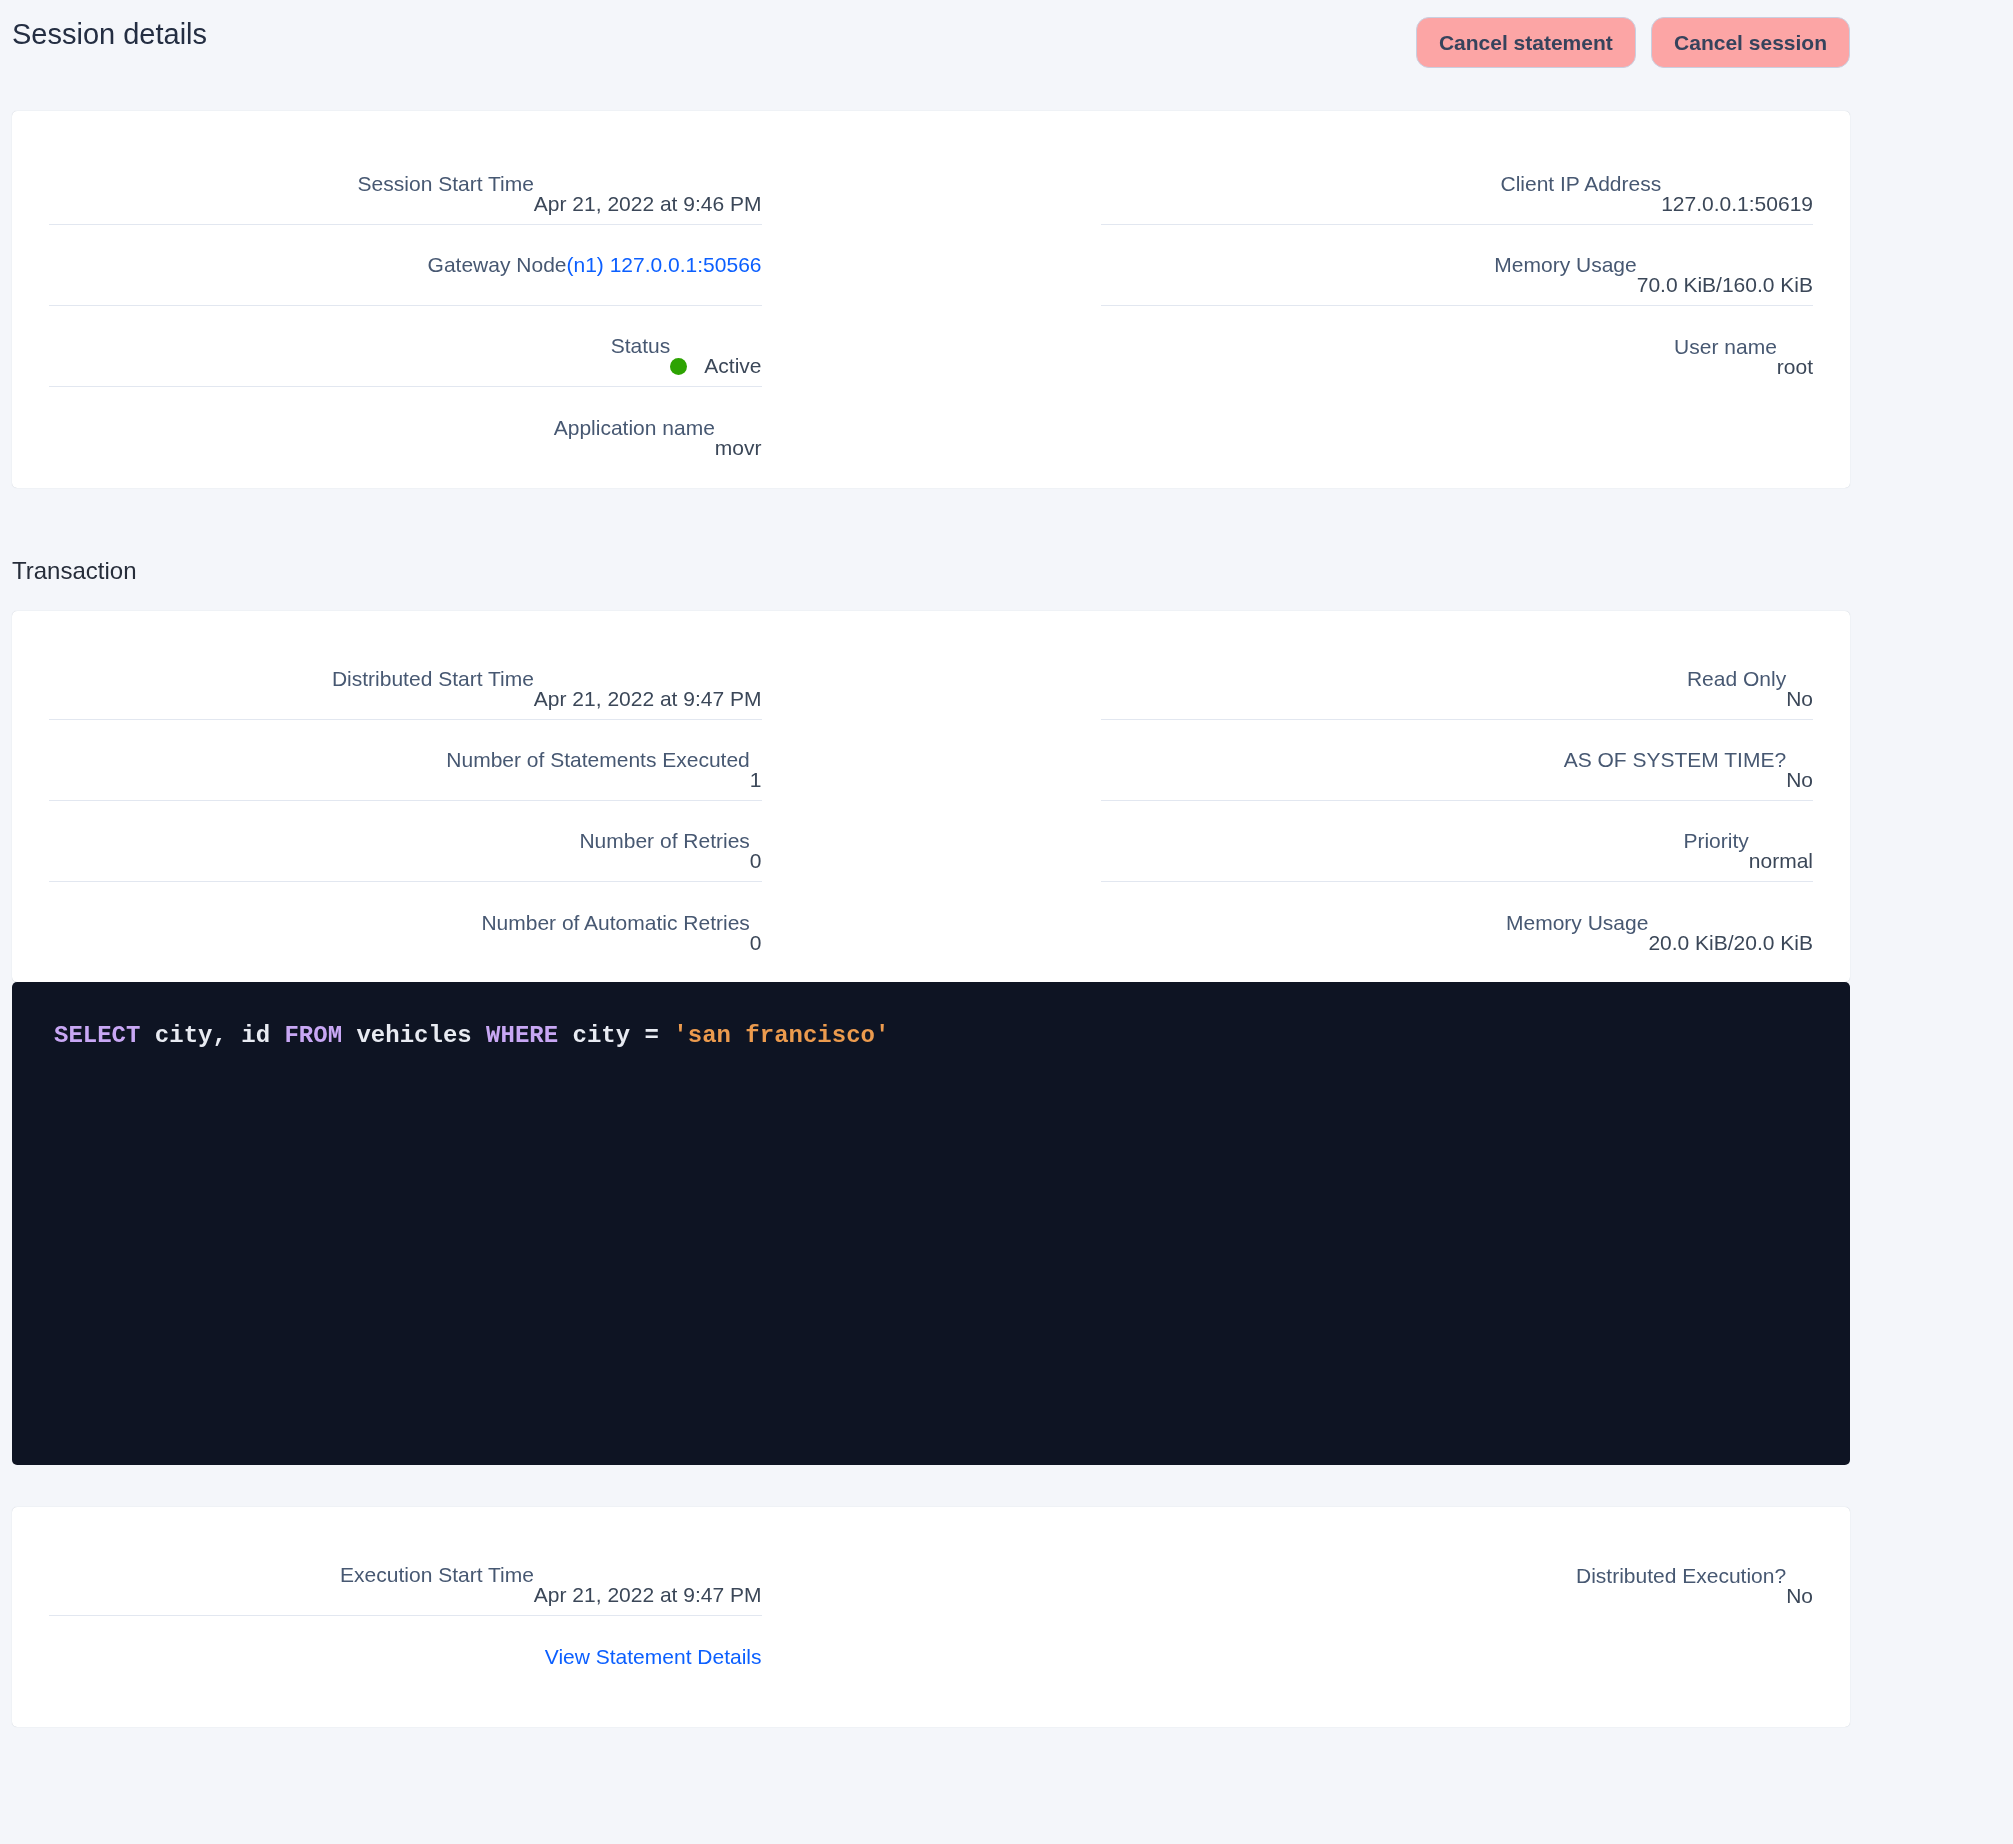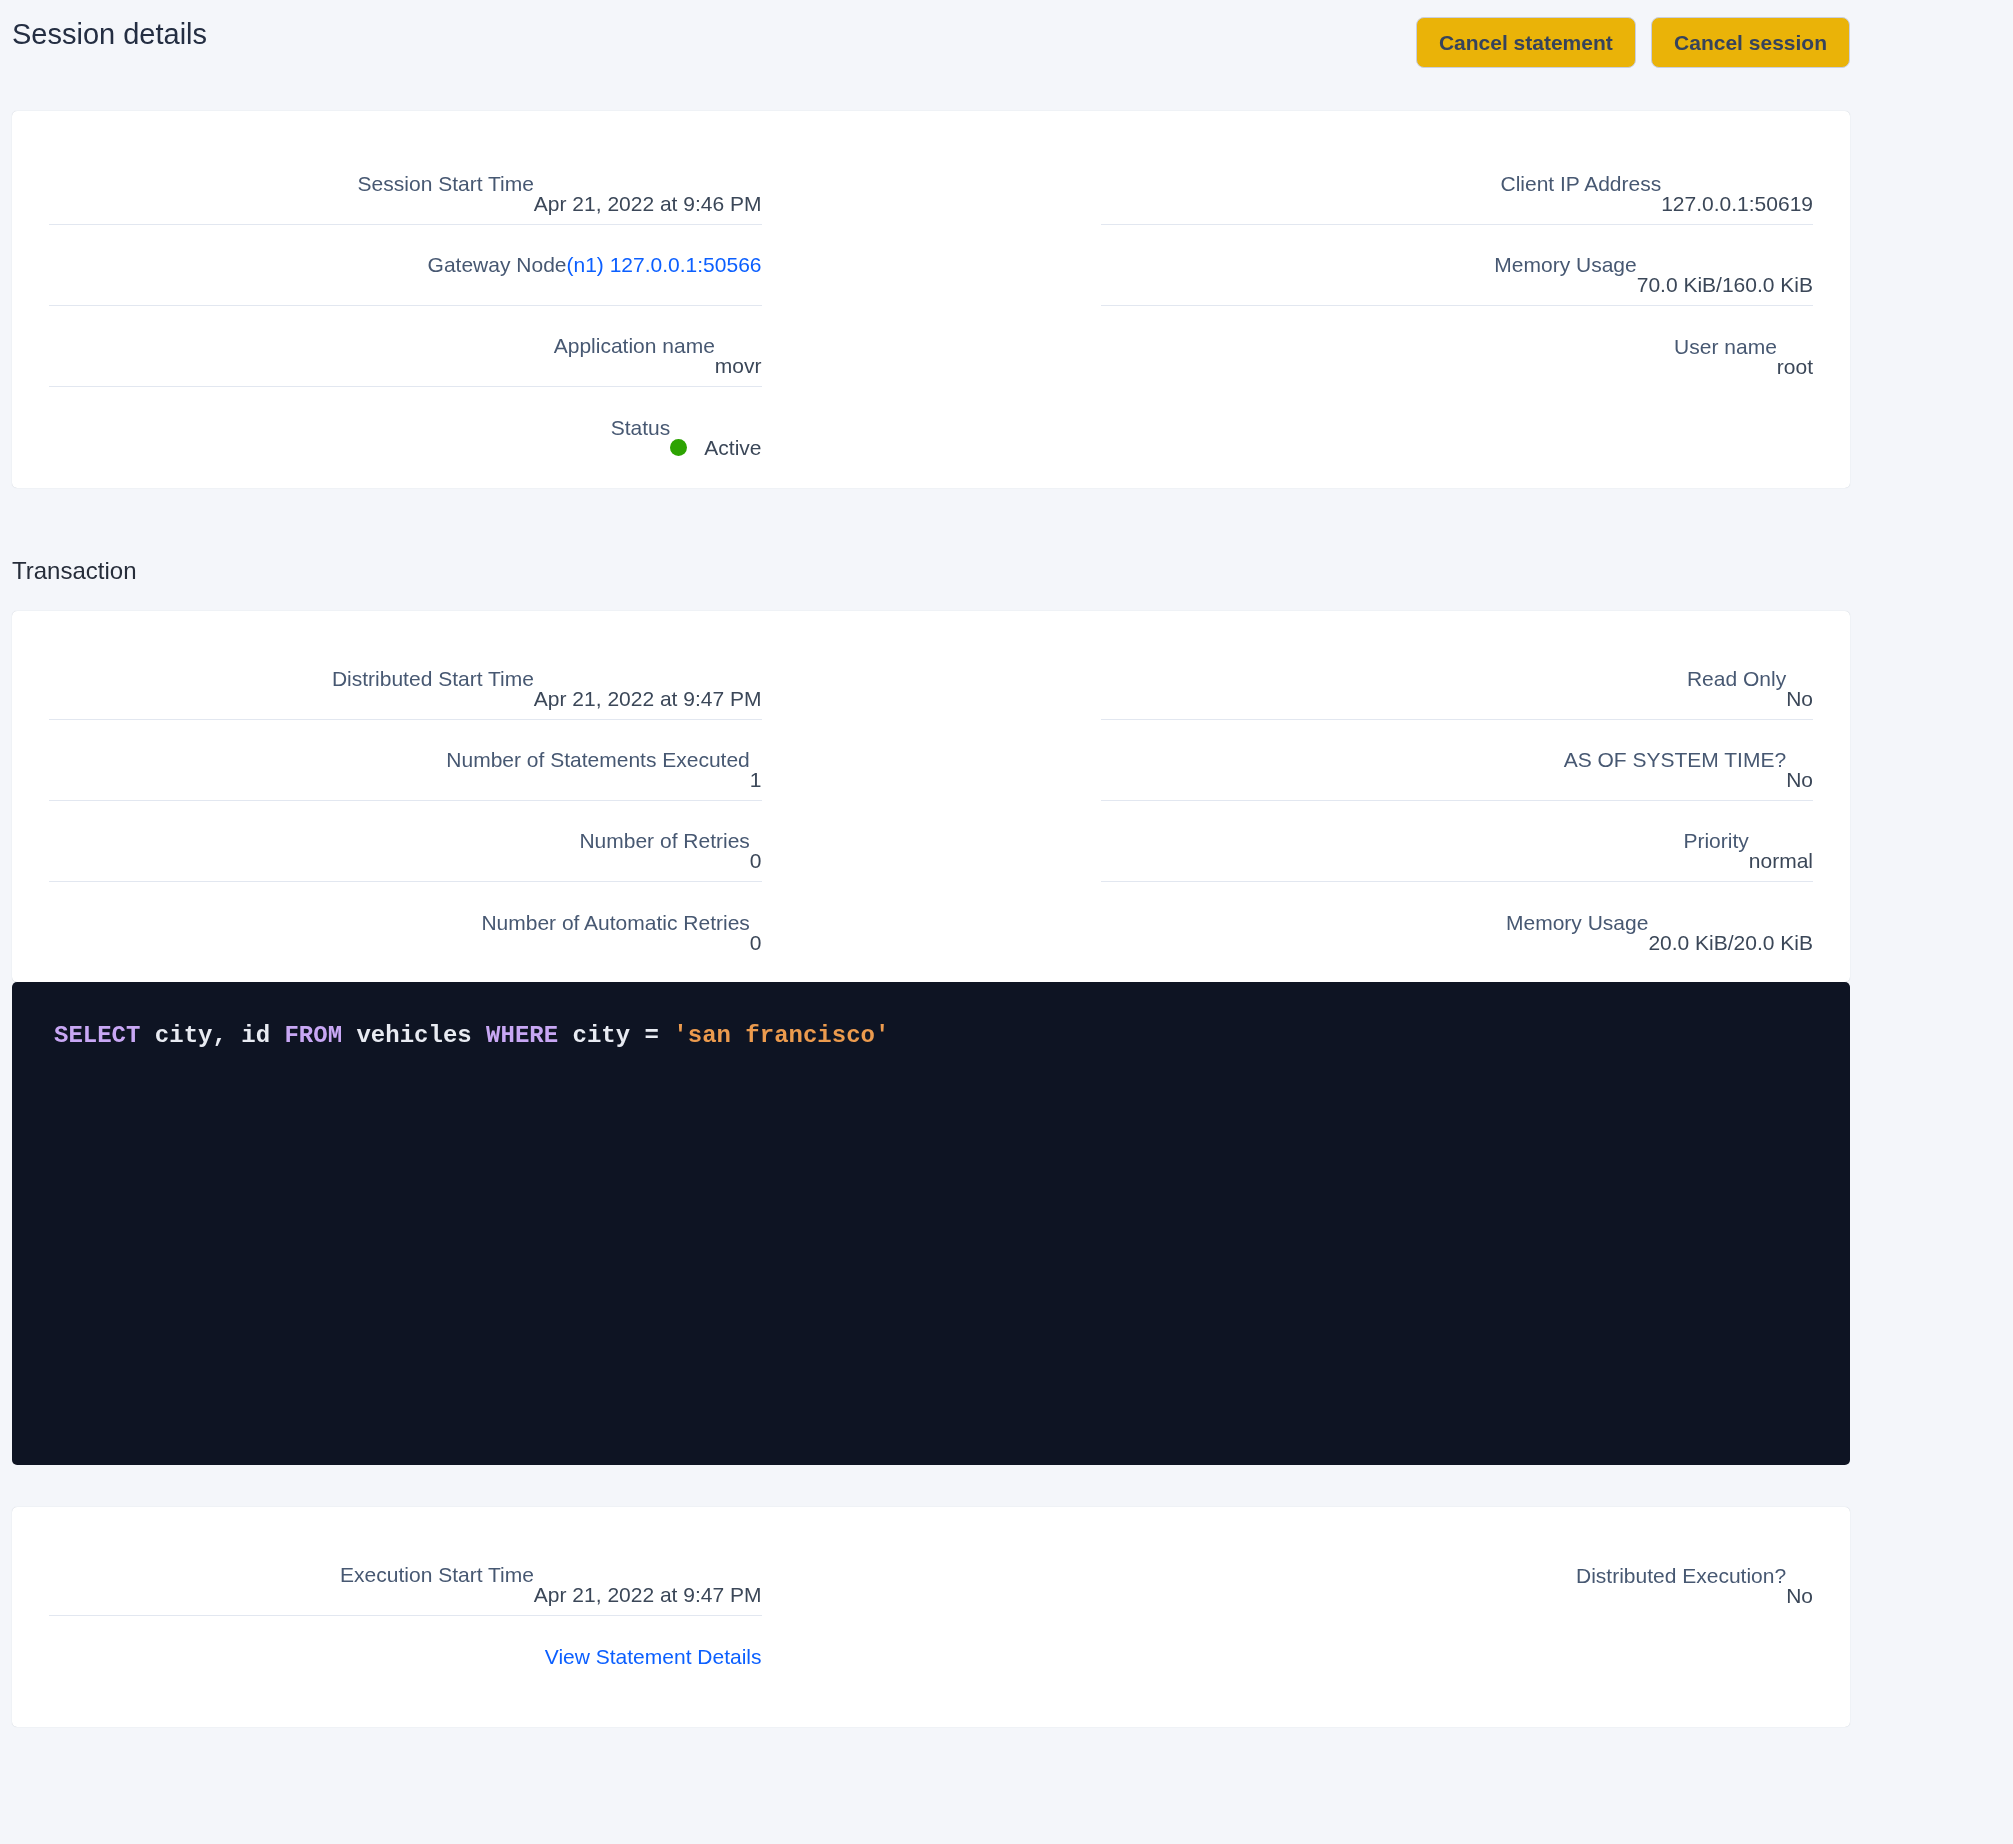--- a/index.html
+++ b/index.html
@@ -28,23 +28,23 @@
     font-size: 29px;
     line-height: 34px;
     font-weight: 500;
     color: #242e42;
     margin: 0;
   }
   .header-actions { display: flex; gap: 15.3px; }
   .btn {
     height: 51px;
     padding: 0 22px;
-    background: #eab308;
+    background: #fca5a5;
     border: 0.8px solid #c9cfe0;
-    border-radius: 8px;
+    border-radius: 13px;
     font-family: "Liberation Sans", sans-serif;
     font-size: 21px;
     font-weight: bold;
     color: #36435c;
     cursor: pointer;
   }
   
   .card {
     background: #ffffff;
     border-radius: 5.1px;
@@ -136,30 +136,30 @@
     <div class="col">
       <div class="detail-row">
         <span class="row-label">Session Start Time</span>
         <span class="row-value">Apr 21, 2022 at 9:46 PM</span>
       </div>
       <div class="detail-row">
         <span class="row-label">Gateway Node</span>
         <a class="link">(n1) 127.0.0.1:50566</a>
       </div>
       <div class="detail-row">
-        <span class="row-label">Application name</span>
-        <span class="row-value">movr</span>
-      </div>
-      <div class="detail-row">
         <span class="row-label">Status</span>
         <span class="row-value status-value">
           <span class="status-dot"></span>
           <span>Active</span>
         </span>
       </div>
+      <div class="detail-row">
+        <span class="row-label">Application name</span>
+        <span class="row-value">movr</span>
+      </div>
     </div>
     <div class="col">
       <div class="detail-row">
         <span class="row-label">Client IP Address</span>
         <span class="row-value">127.0.0.1:50619</span>
       </div>
       <div class="detail-row">
         <span class="row-label">Memory Usage</span>
         <span class="row-value">70.0 KiB/160.0 KiB</span>
       </div>

